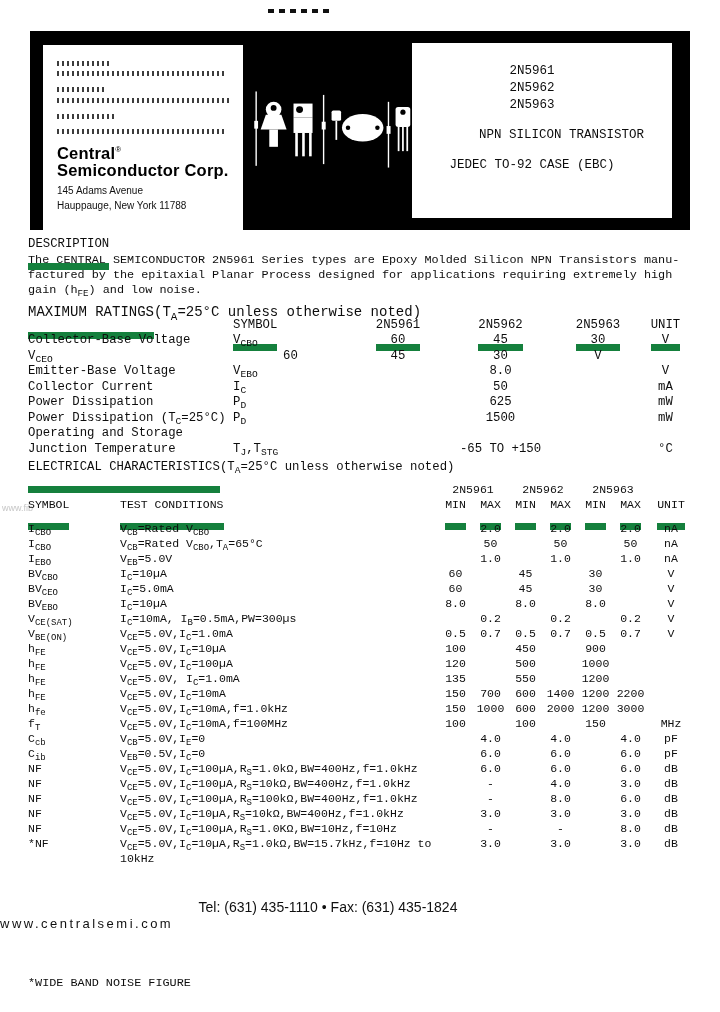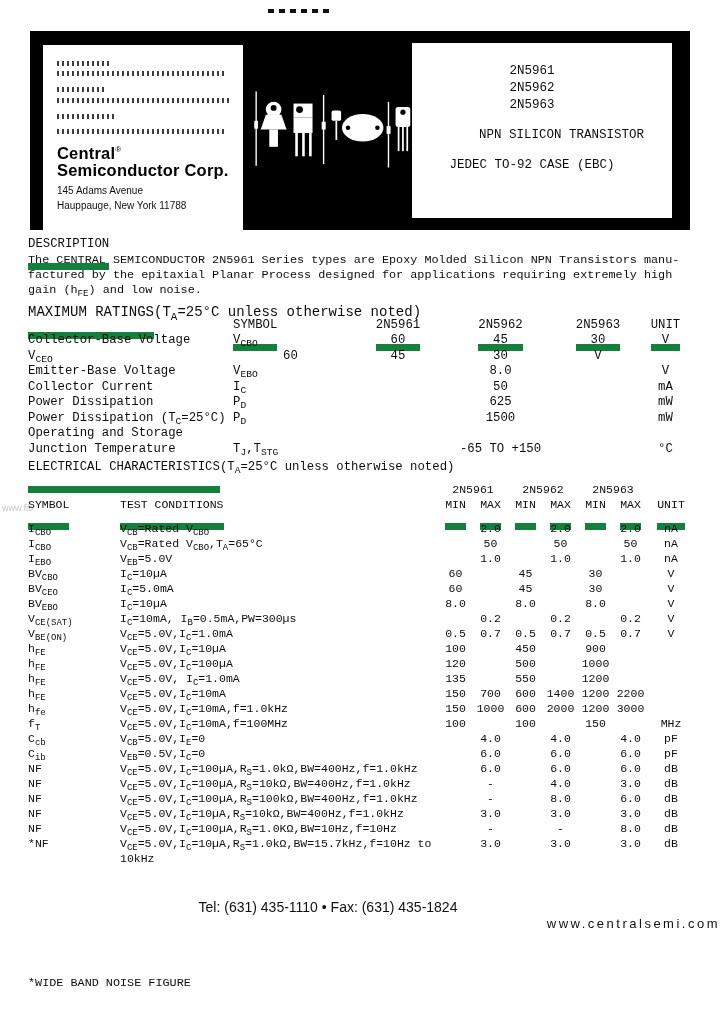--- a/index.html
+++ b/index.html
@@ -43,21 +43,21 @@
   .egrid{display:grid;grid-template-columns:92px 318px 35px 35px 35px 35px 35px 35px 46px;align-items:start;}
   .ec-parts{left:28px;top:483px;font-size:11.5px;display:grid;
             grid-template-columns:410px 70px 70px 70px 46px;}
   .ec-head{left:28px;top:498px;font-size:11.5px;line-height:13px;}
   .ec-rows{left:28px;top:521px;font-size:11.5px;}
   .ec-row{line-height:15px;min-height:15px;}
   .ec-cond2{line-height:15px;}
   
   .tel{left:0;top:899px;width:656px;text-align:center;font-family:"Liberation Sans",sans-serif;
        font-size:14px;color:#101010;}
-  .url{left:0;top:916px;width:720px;text-align:right;font-family:"Liberation Sans",sans-serif;
+  .url{left:0;top:916px;width:720px;text-align:left;font-family:"Liberation Sans",sans-serif;
        font-size:13px;letter-spacing:2.5px;color:#101010;}
   .note{left:28px;top:976px;font-size:11.8px;}
 </style>
 </head>
 <body>
 
 <div class="page">
 
   <div class="abs artifact"></div>
   <div class="abs watermark">www.fib</div>

